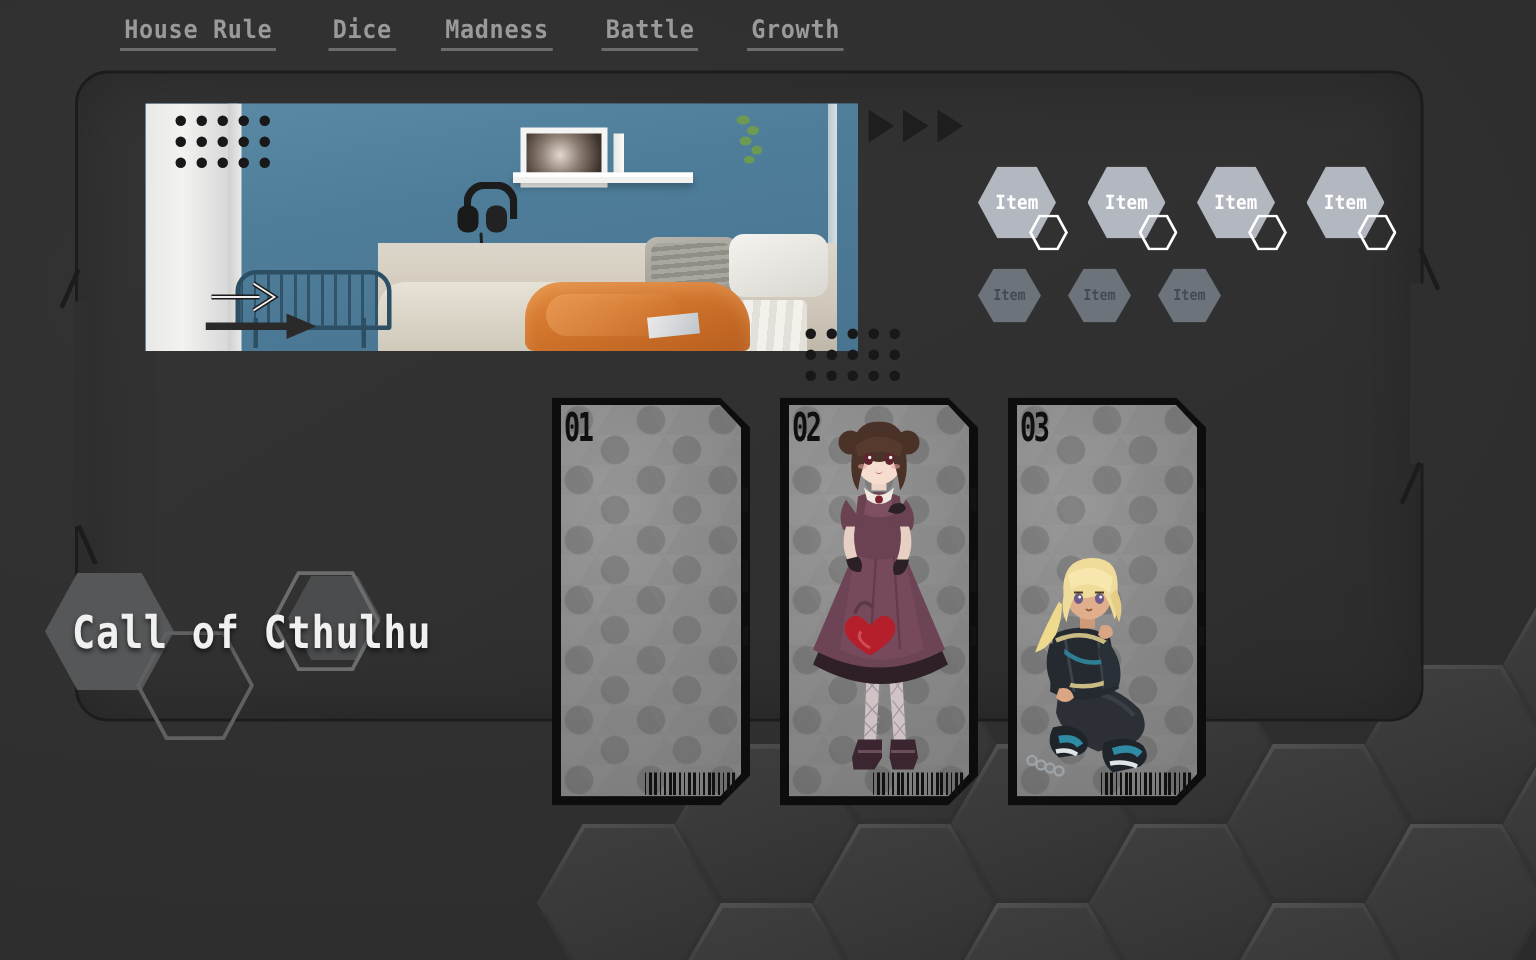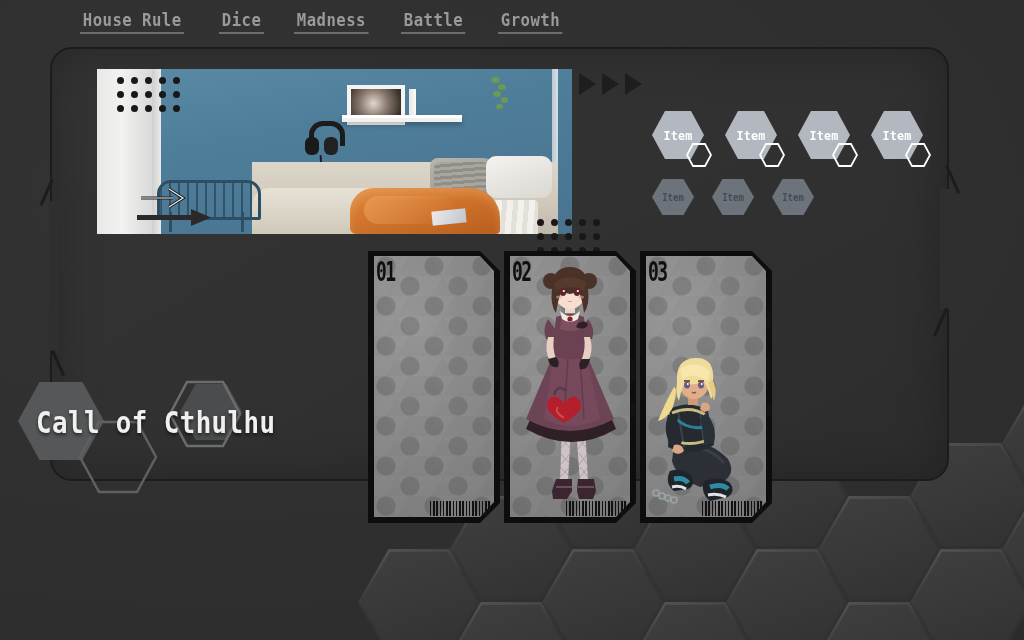--- a/index.html
+++ b/index.html
@@ -142,21 +142,21 @@
   .items-small{position:absolute;left:600px;top:130px;display:flex;gap:18px;}
   .hexsmall{position:relative;width:42px;height:36px;cursor:pointer;}
   .hexsmall .shape{position:absolute;inset:0;
     clip-path:polygon(25% 0%,75% 0%,100% 50%,75% 100%,25% 100%,0% 50%);
     background:#7f868f;opacity:.78;}
   .hexsmall .lbl{position:absolute;inset:0;display:flex;align-items:center;justify-content:center;
     color:#454b52;font-size:10px;font-weight:bold;
     font-family:"DejaVu Sans Mono","Liberation Mono",monospace;transform:scaleX(.9);}
 
   
-  .cards{position:absolute;left:368px;top:251px;display:flex;gap:4px;z-index:8;}
+  .cards{position:absolute;left:368px;top:265px;display:flex;gap:20px;z-index:8;}
   .card{position:relative;width:132px;height:272px;cursor:pointer;
     clip-path:polygon(0 0,112px 0,132px 20px,132px 252px,112px 272px,0 272px,0 252px);
     background:#0d0d0d;padding:0;}
   .card-in{position:absolute;left:6px;top:5px;right:6px;bottom:6px;
     clip-path:polygon(0 0,106px 0,120px 15px,120px 246px,106px 261px,0 261px,0 246px);
     background:
       radial-gradient(120% 80% at 30% 25%, #9a9a9a 0%, #8e8e8e 40%, #7f7f7f 100%);
     overflow:hidden;}
   .hexpat{position:absolute;inset:0;opacity:.30;
     background-image:
@@ -177,21 +177,21 @@
       #111 6px 8px, transparent 8px 10px, #111 10px 11px, transparent 11px 13px);}
   .notch{position:absolute;right:1px;width:4px;background:#121212;z-index:4;}
   .char{position:absolute;z-index:3;pointer-events:none;}
 
   
   .chA{left:8px;bottom:0;width:105px;height:250px;}
   
   .chB{left:-2px;bottom:4px;width:108px;height:160px;}
 
   
-  .title-zone{position:absolute;left:0;top:372px;width:330px;height:130px;z-index:9;}
+  .title-zone{position:absolute;left:12px;top:372px;width:330px;height:130px;z-index:9;}
   .t-hex{position:absolute;clip-path:polygon(25% 0%,75% 0%,100% 50%,75% 100%,25% 100%,0% 50%);}
   .t-hex-fill{left:18px;top:10px;width:86px;height:78px;background:#555758;}
   .t-hex-fill2{left:180px;top:12px;width:62px;height:56px;background:#4a4c4d;}
   .title-text{position:absolute;left:36px;top:33px;
     color:#f0f0f0;font-size:30px;font-weight:bold;letter-spacing:.5px;
     font-family:"DejaVu Sans Mono","Liberation Mono",monospace;
     transform:scaleX(.86);transform-origin:left center;white-space:nowrap;
     text-shadow:0 2px 4px rgba(0,0,0,.6);}
 </style>
 </head>

